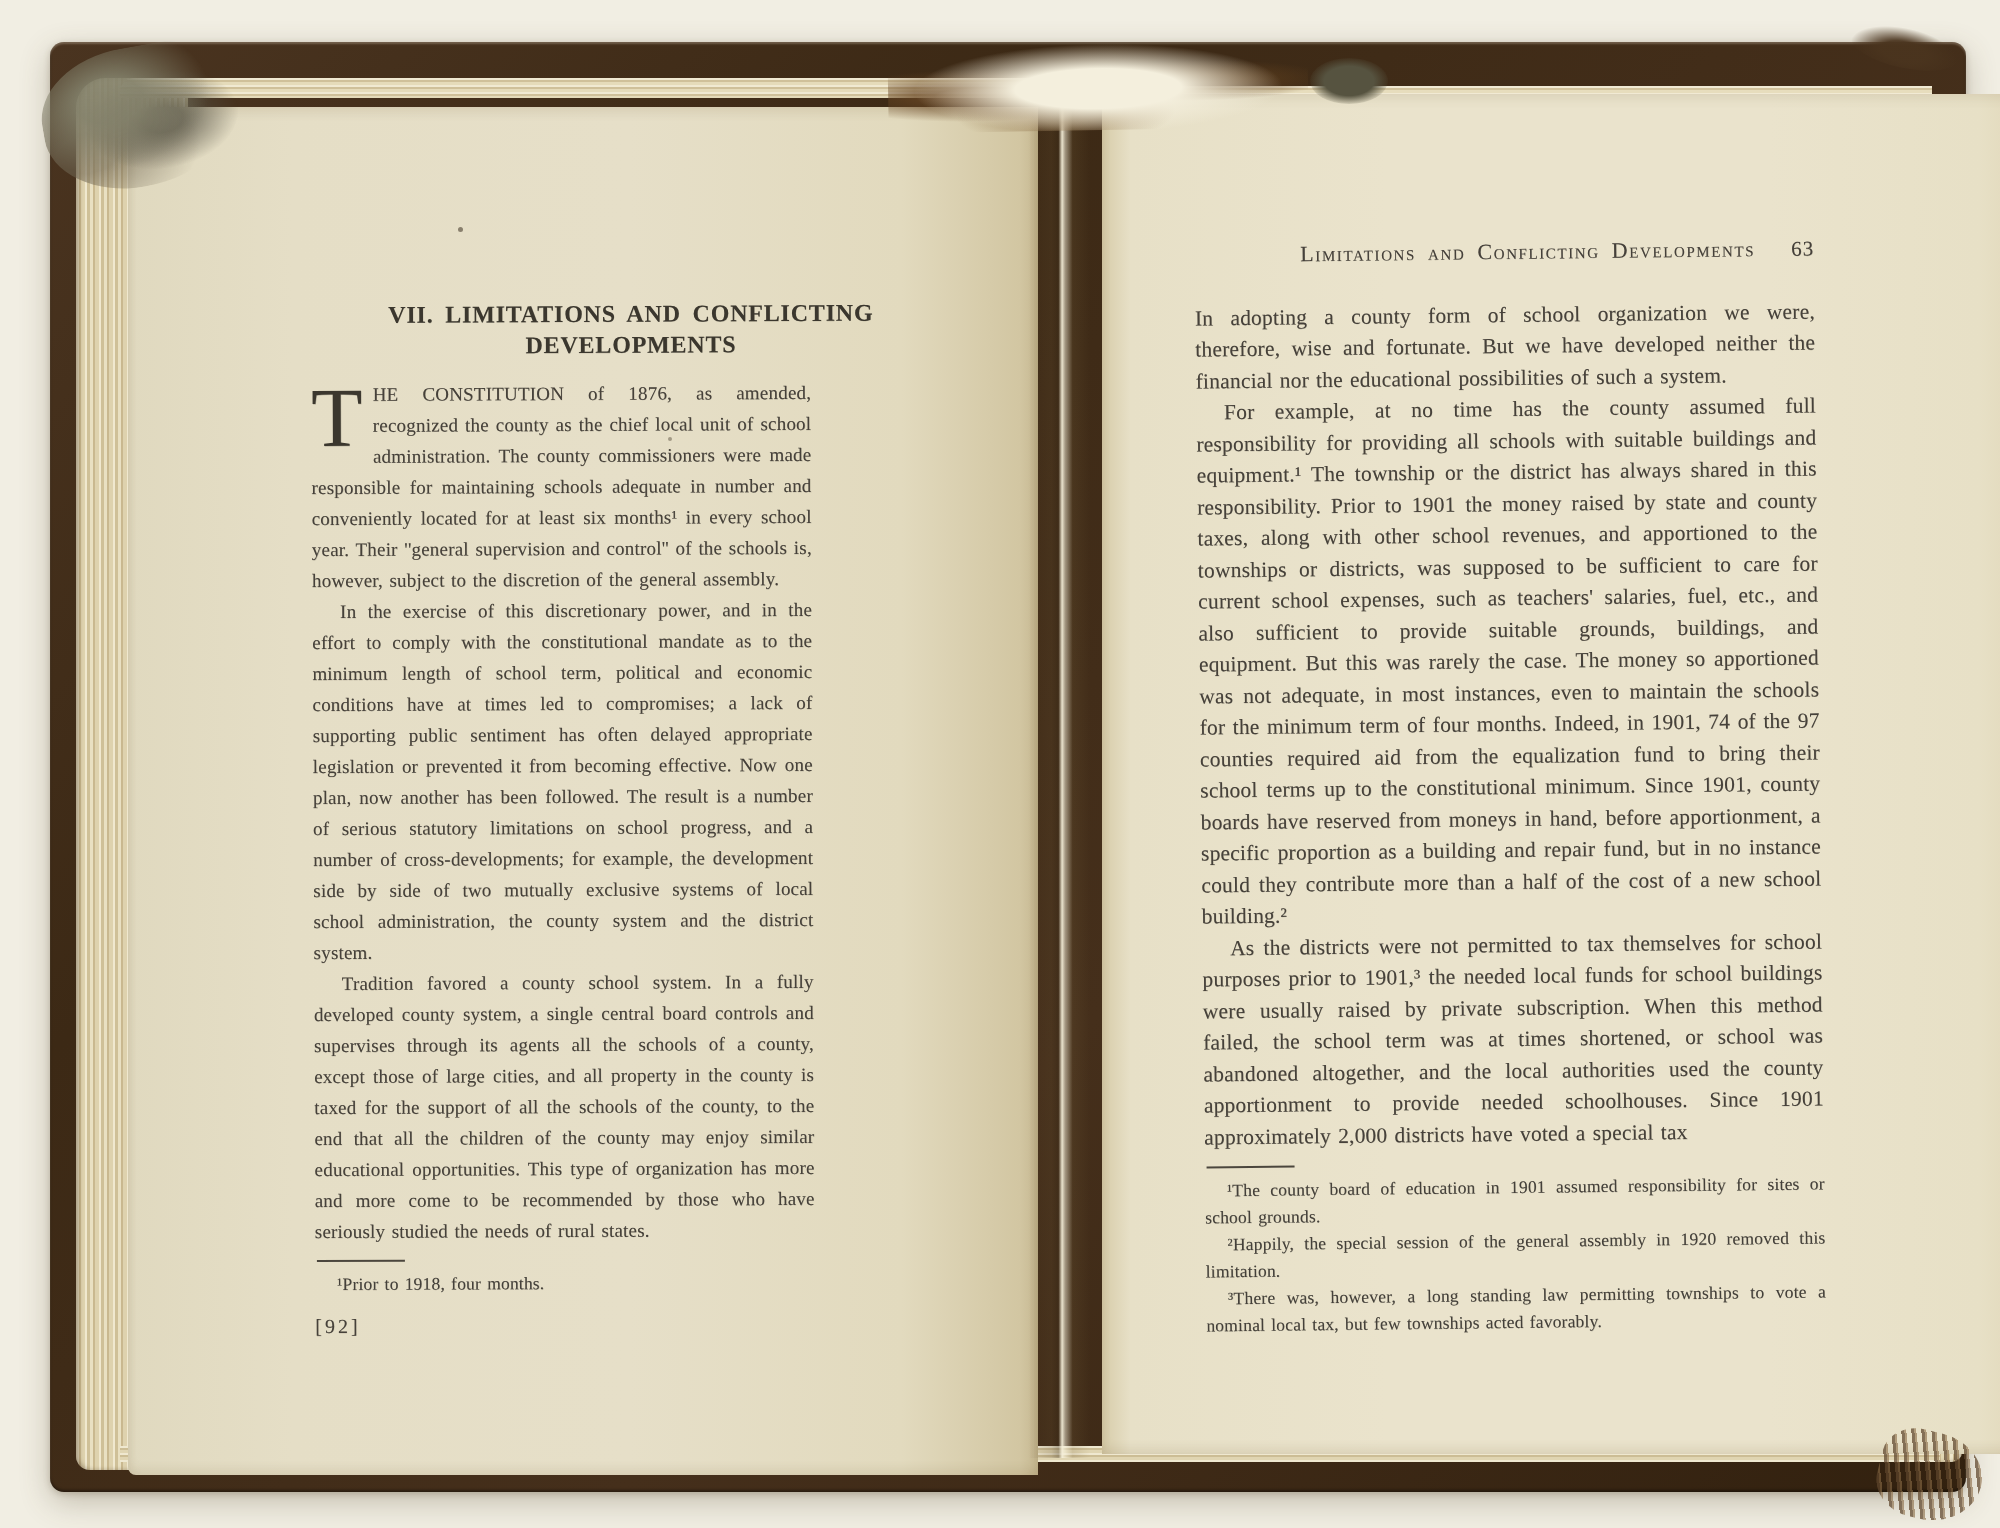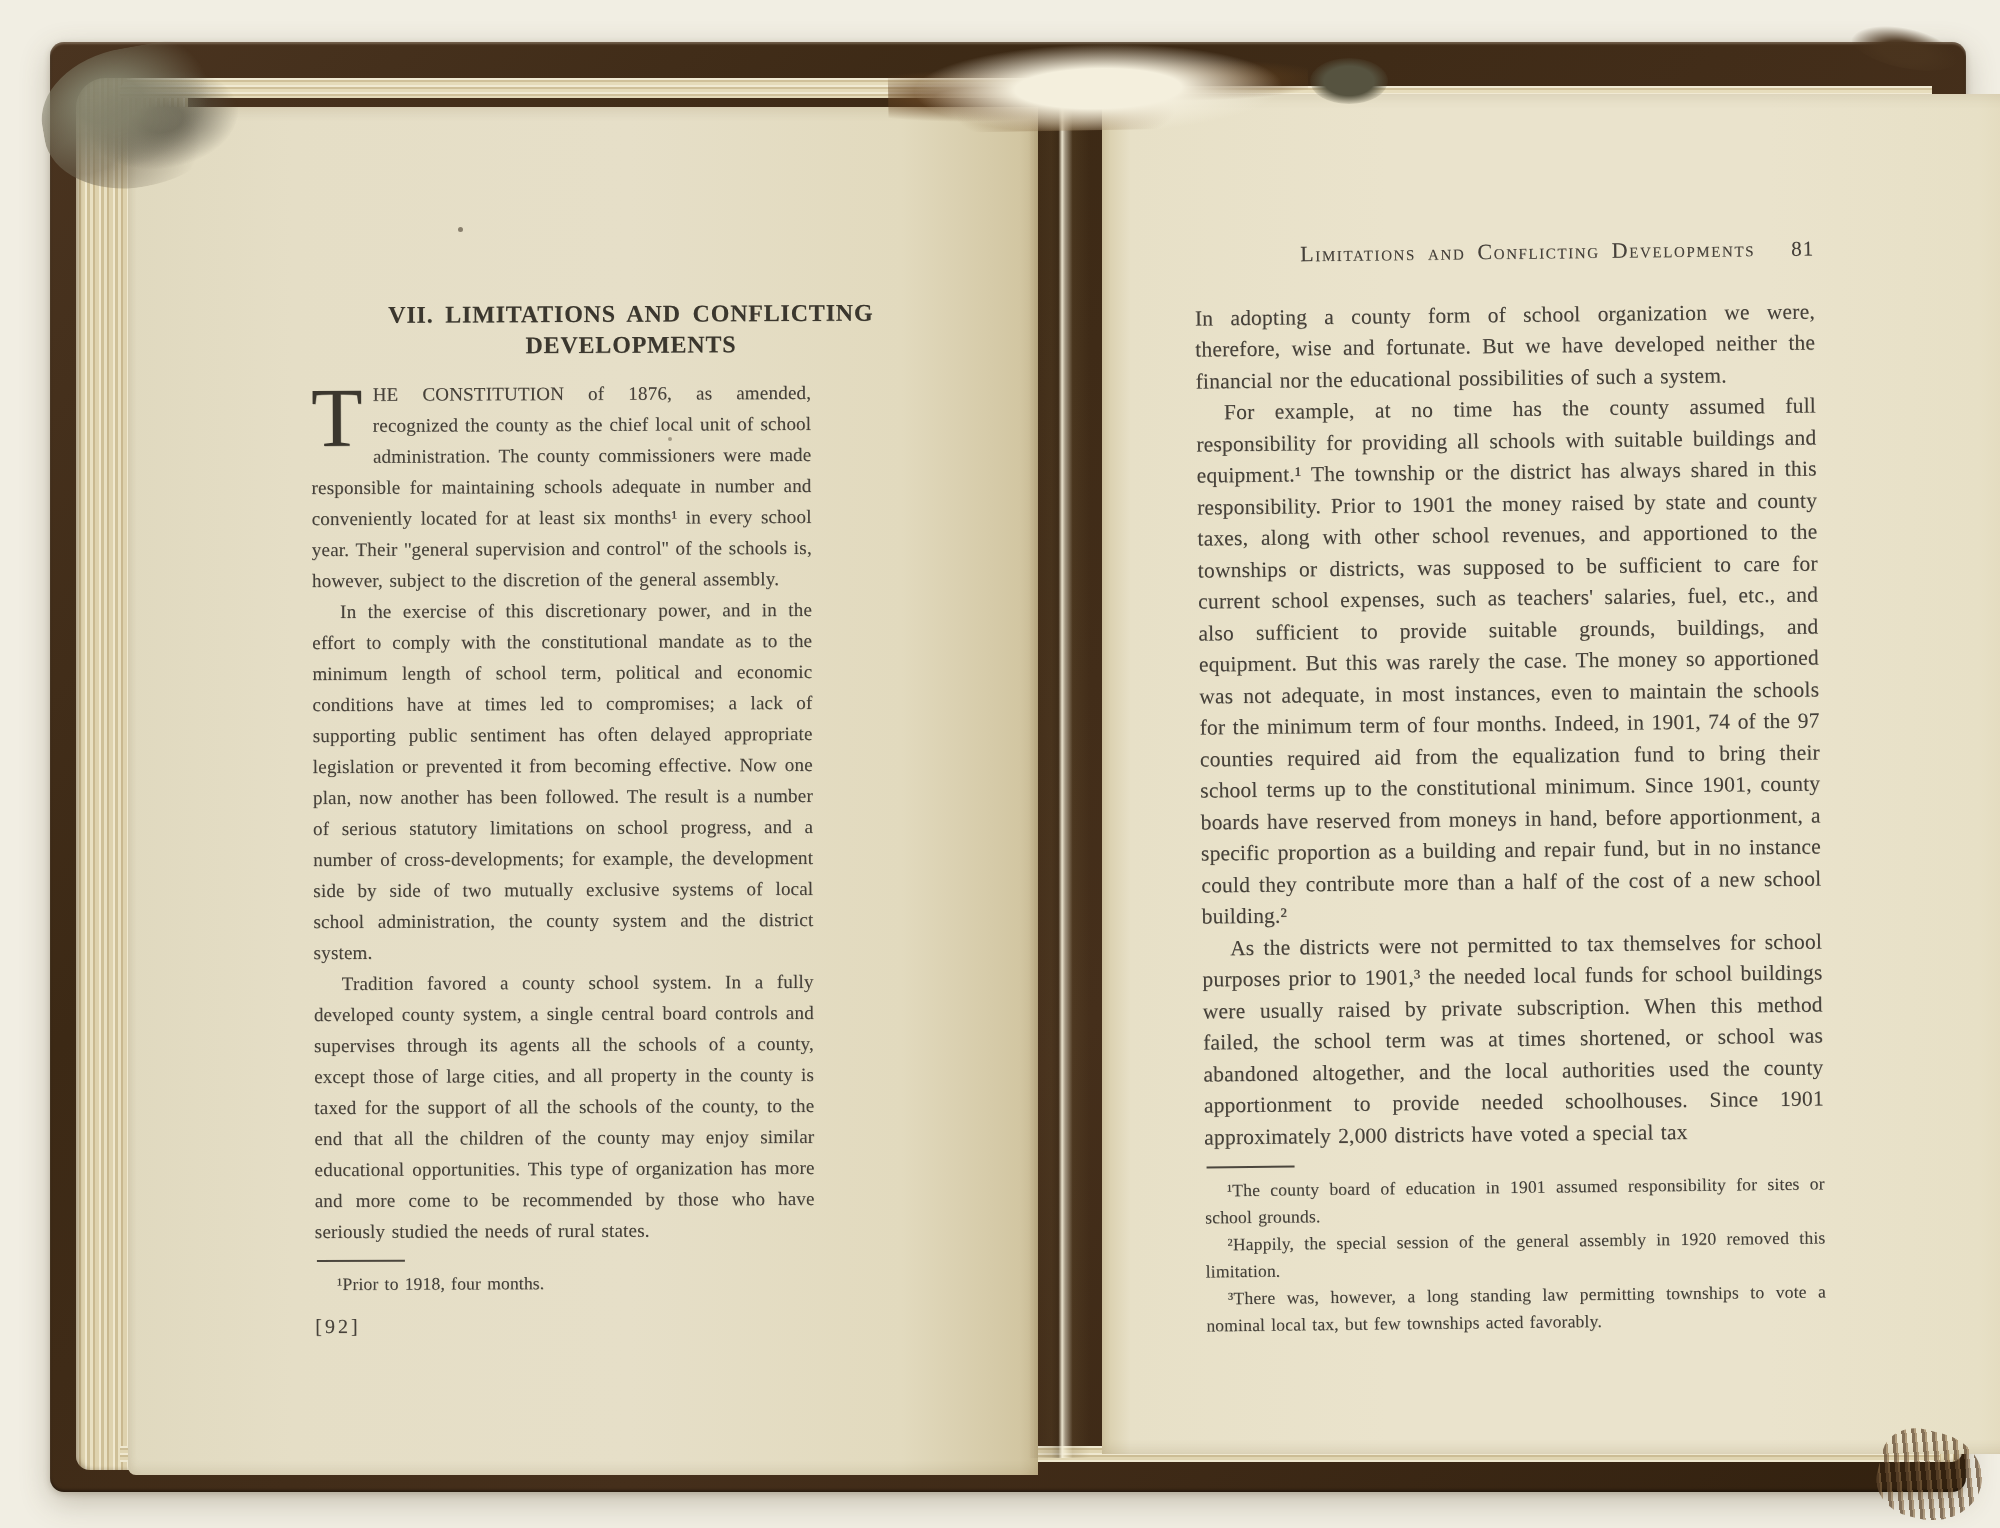--- a/index.html
+++ b/index.html
@@ -175,21 +175,21 @@
       <hr class="fn-rule">
       <p class="footnote hang">¹Prior to 1918, four months.</p>
       <div class="folio">[92]</div>
     </div>
   </div>
 
   <div class="page page-right">
     <div class="rp-text text">
       <div class="running-header">
         <span class="rh-title">Limitations and Conflicting Developments</span>
-        <span class="rh-num">81</span>
+        <span class="rh-num">63</span>
       </div>
       <p class="body-par">In adopting a county form of school organization we were, therefore, wise and fortunate.  But we have developed neither the financial nor the educational possibilities of such a system.</p>
       <p class="body-par indent">For example, at no time has the county assumed full responsibility for providing all schools with suitable buildings and equipment.¹  The township or the district has always shared in this responsibility.  Prior to 1901 the money raised by state and county taxes, along with other school revenues, and apportioned to the townships or districts, was supposed to be sufficient to care for current school expenses, such as teachers' salaries, fuel, etc., and also sufficient to provide suitable grounds, buildings, and equipment.  But this was rarely the case.  The money so apportioned was not adequate, in most instances, even to maintain the schools for the minimum term of four months.  Indeed, in 1901, 74 of the 97 counties required aid from the equalization fund to bring their school terms up to the constitutional minimum.  Since 1901, county boards have reserved from moneys in hand, before apportionment, a specific proportion as a building and repair fund, but in no instance could they contribute more than a half of the cost of a new school building.²</p>
       <p class="body-par indent">As the districts were not permitted to tax themselves for school purposes prior to 1901,³ the needed local funds for school buildings were usually raised by private subscription.  When this method failed, the school term was at times shortened, or school was abandoned altogether, and the local authorities used the county apportionment to provide needed schoolhouses.  Since 1901 approximately 2,000 districts have voted a special tax</p>
       <hr class="fn-rule">
       <p class="footnote hang">¹The county board of education in 1901 assumed responsibility for sites or school grounds.</p>
       <p class="footnote hang">²Happily, the special session of the general assembly in 1920 removed this limitation.</p>
       <p class="footnote hang">³There was, however, a long standing law permitting townships to vote a nominal local tax, but few townships acted favorably.</p>
     </div>
   </div>

